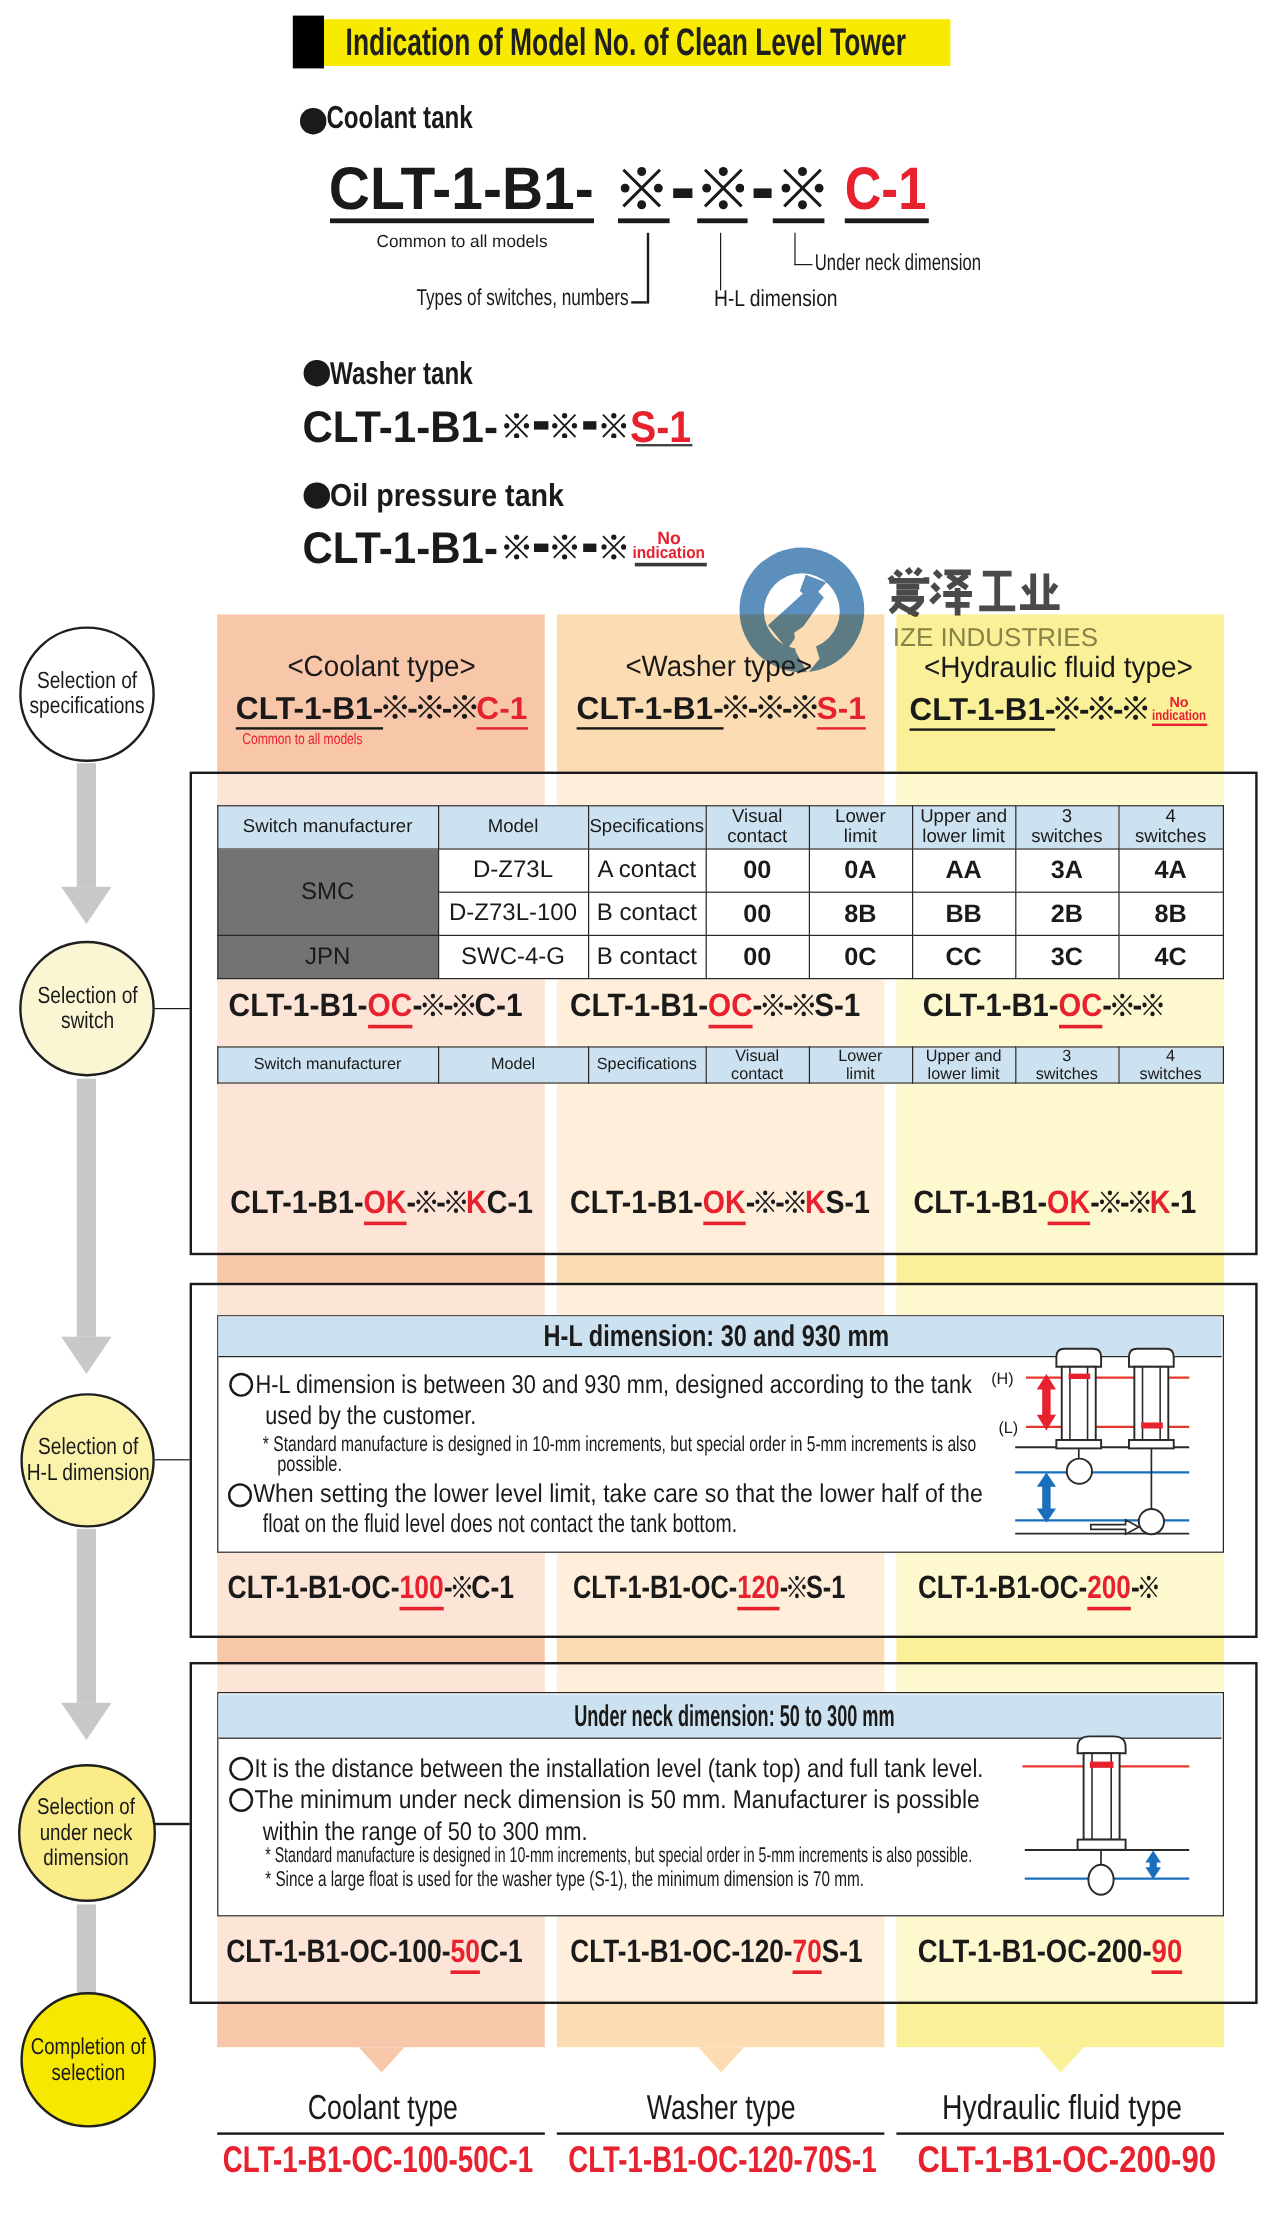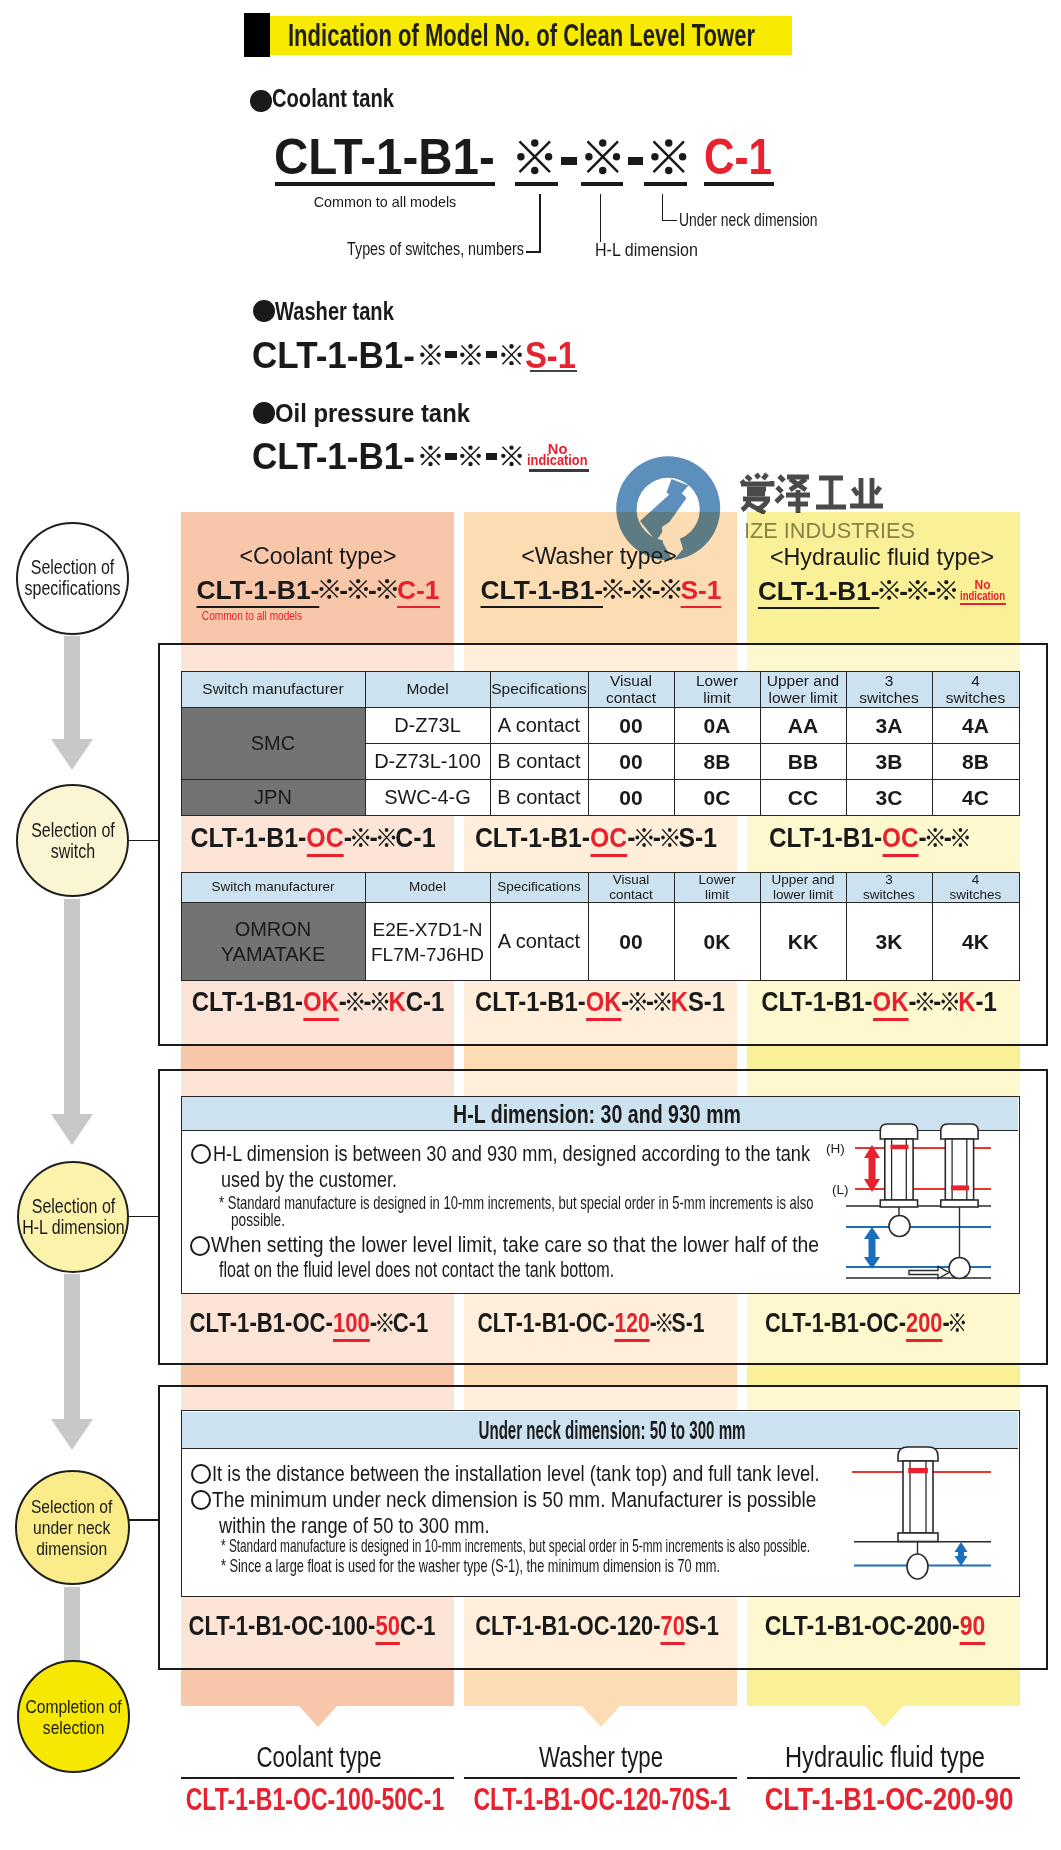--- a/index.html
+++ b/index.html
@@ -248,21 +248,21 @@
         <td class="datb">AA</td>
         <td class="datb">3A</td>
         <td class="datb">4A</td>
       </tr>
 <tr style="height:36px">
         <td class="dat">D-Z73L-100</td>
         <td class="dat">B contact</td>
         <td class="datb">00</td>
         <td class="datb">8B</td>
         <td class="datb">BB</td>
-        <td class="datb">3B</td>
+        <td class="datb">2B</td>
         <td class="datb">8B</td>
       </tr>
 <tr style="height:36px">
         <td class="yel">JPN</td>
         <td class="dat">SWC-4-G</td>
         <td class="dat">B contact</td>
         <td class="datb">00</td>
         <td class="datb">0C</td>
         <td class="datb">CC</td>
         <td class="datb">3C</td>
@@ -323,30 +323,20 @@
 <tbody>
       <tr style="height:29px">
         <td class="hd" style="font-size:13.5px;line-height:14.5px">Switch manufacturer</td>
         <td class="hd" style="font-size:13.5px;line-height:14.5px">Model</td>
         <td class="hd" style="font-size:13.5px;line-height:14.5px">Specifications</td>
         <td class="hd" style="font-size:13.5px;line-height:14.5px">Visual<br>contact</td>
         <td class="hd" style="font-size:13.5px;line-height:14.5px">Lower<br>limit</td>
         <td class="hd" style="font-size:13.5px;line-height:14.5px">Upper and<br>lower limit</td>
         <td class="hd" style="font-size:13.5px;line-height:14.5px">3<br>switches</td>
         <td class="hd" style="font-size:13.5px;line-height:14.5px">4<br>switches</td>
-      </tr>
-<tr style="height:78px">
-        <td class="yel" style="line-height:25px">OMRON<br>YAMATAKE</td>
-        <td class="dat" style="font-size:19px;line-height:25px">E2E-X7D1-N<br>FL7M-7J6HD</td>
-        <td class="dat">A contact</td>
-        <td class="datb">00</td>
-        <td class="datb">0K</td>
-        <td class="datb">KK</td>
-        <td class="datb">3K</td>
-        <td class="datb">4K</td>
       </tr>
 </tbody>
   </table>
 <div id="t29" class="tc" style="left: 318px; top: 988.6px; font-size: 27px; line-height: 1; font-weight: bold; transform: translateX(-50%) scaleX(0.8856);">CLT-1-B1-<span class="red u0">OK</span>-<i class="r" style="width:19px;height:19px;"><svg viewBox="0 0 100 100">
         <path d="M7 7L93 93M93 7L7 93"></path>
         <circle cx="50" cy="11" r="10.5"></circle>
         <circle cx="11" cy="50" r="10.5"></circle>
         <circle cx="89" cy="50" r="10.5"></circle>
         <circle cx="50" cy="89" r="10.5"></circle>
       </svg></i>-<i class="r" style="width:19px;height:19px;"><svg viewBox="0 0 100 100">

